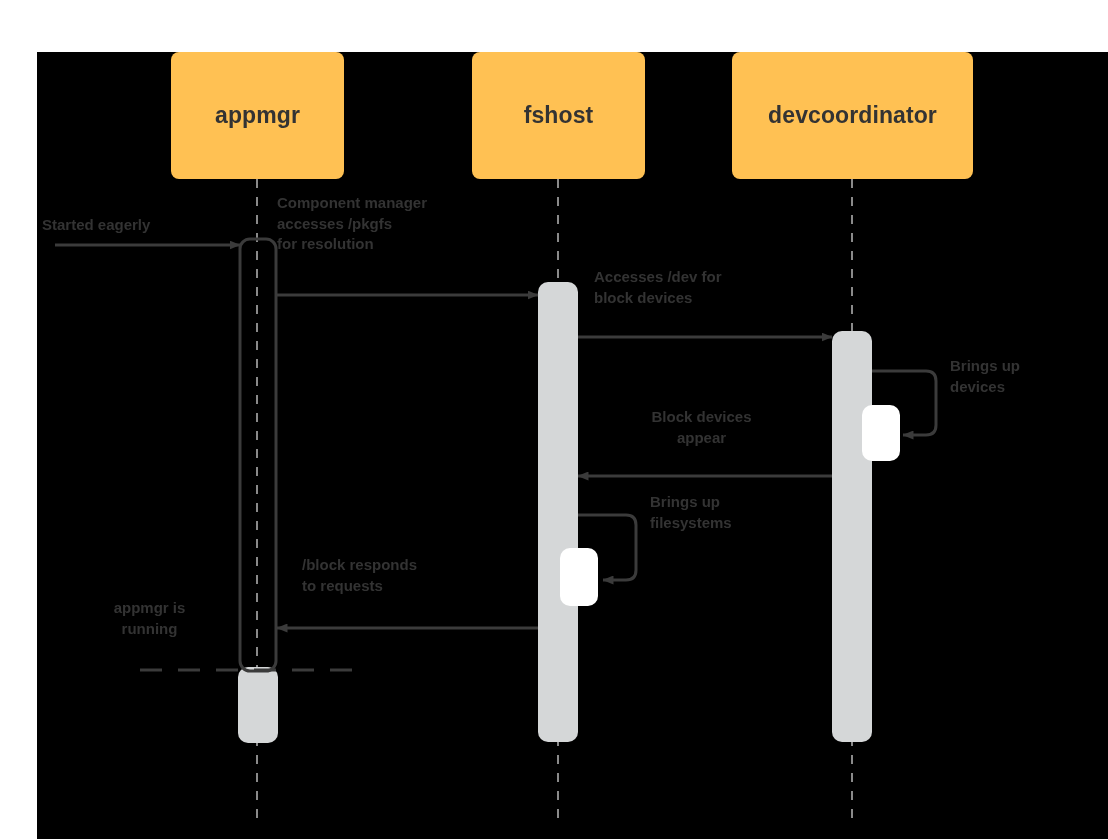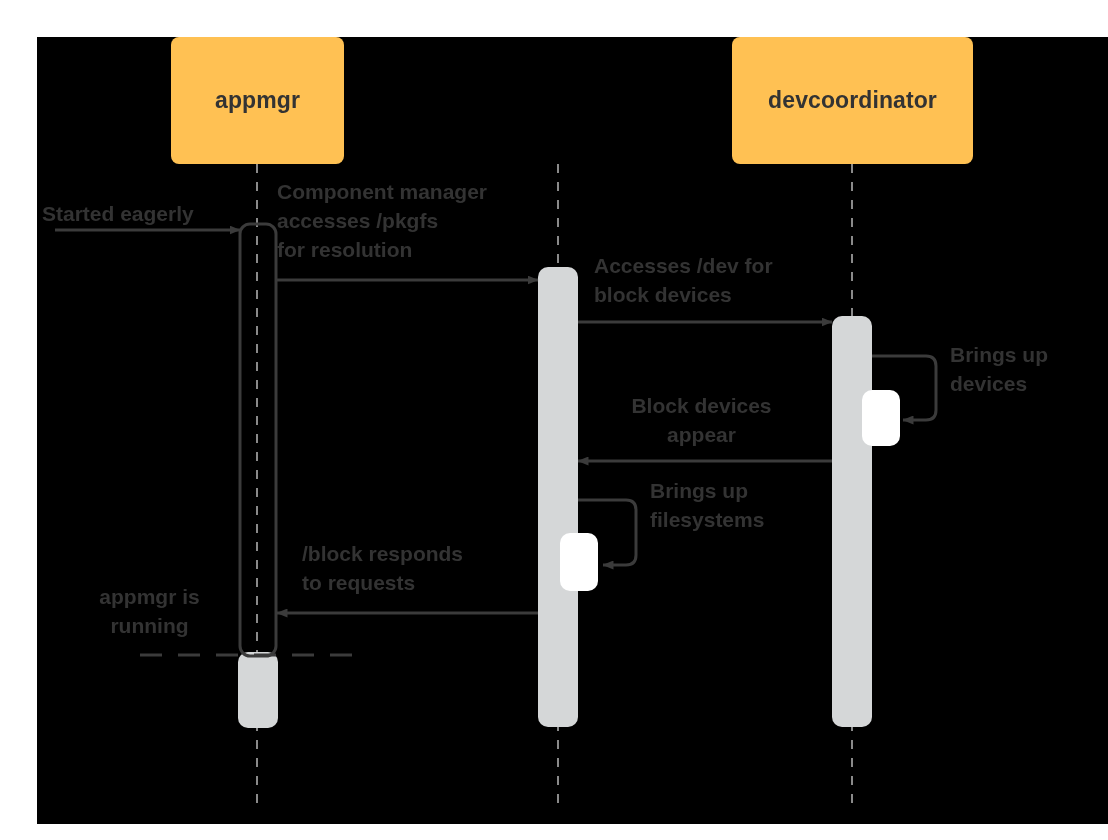--- a/index.html
+++ b/index.html
@@ -8,20 +8,21 @@
     padding: 0;
     background: #ffffff;
   }
   #stage {
     position: relative;
     width: 1108px;
     height: 824px;
     background: #ffffff;
     font-family: "Liberation Sans", sans-serif;
     overflow: hidden;
+    margin-top: 15px;
   }
   #frame {
     position: absolute;
     left: 37px;
     top: 37px;
     width: 1071px;
     height: 798px;
     background: #000000;
   }
   #svg-layer {
@@ -44,38 +45,41 @@
     font-weight: bold;
     font-size: 23px;
     letter-spacing: 0.1px;
     text-align: center;
     white-space: nowrap;
   }
   .msg-label {
     position: absolute;
     color: #333333;
     font-weight: bold;
-    font-size: 21px;
+    font-size: 15px;
     line-height: 1.38;
     white-space: pre-line;
   }
   .msg-label.right { text-align: left; }
   .msg-label.center { text-align: center; }
 </style>
 </head>
 <body>
 
 <div id="stage">
 
   <div id="frame"></div>
 
   <div class="participant-box" style="left:171px; top:37px; width:173px; height:127px;">
     <span class="participant-label">appmgr</span>
   </div>
 
+  <div class="participant-box" style="left:472px; top:37px; width:173px; height:127px;">
+    <span class="participant-label">fshost</span>
+  </div>
 
   <div class="participant-box" style="left:732px; top:37px; width:241px; height:127px;align-items:center;">
     <span class="participant-label">devcoordinator</span>
   </div>
 
   <svg id="svg-layer" viewBox="0 0 1108 840">
     <defs>
       <marker id="arrowhead" markerWidth="11" markerHeight="9" refX="10.5" refY="4.5" orient="auto" markerUnits="userSpaceOnUse">
         <path d="M0,0 L11,4.5 L0,9 z" fill="#3b3b3b"></path>
       </marker>

